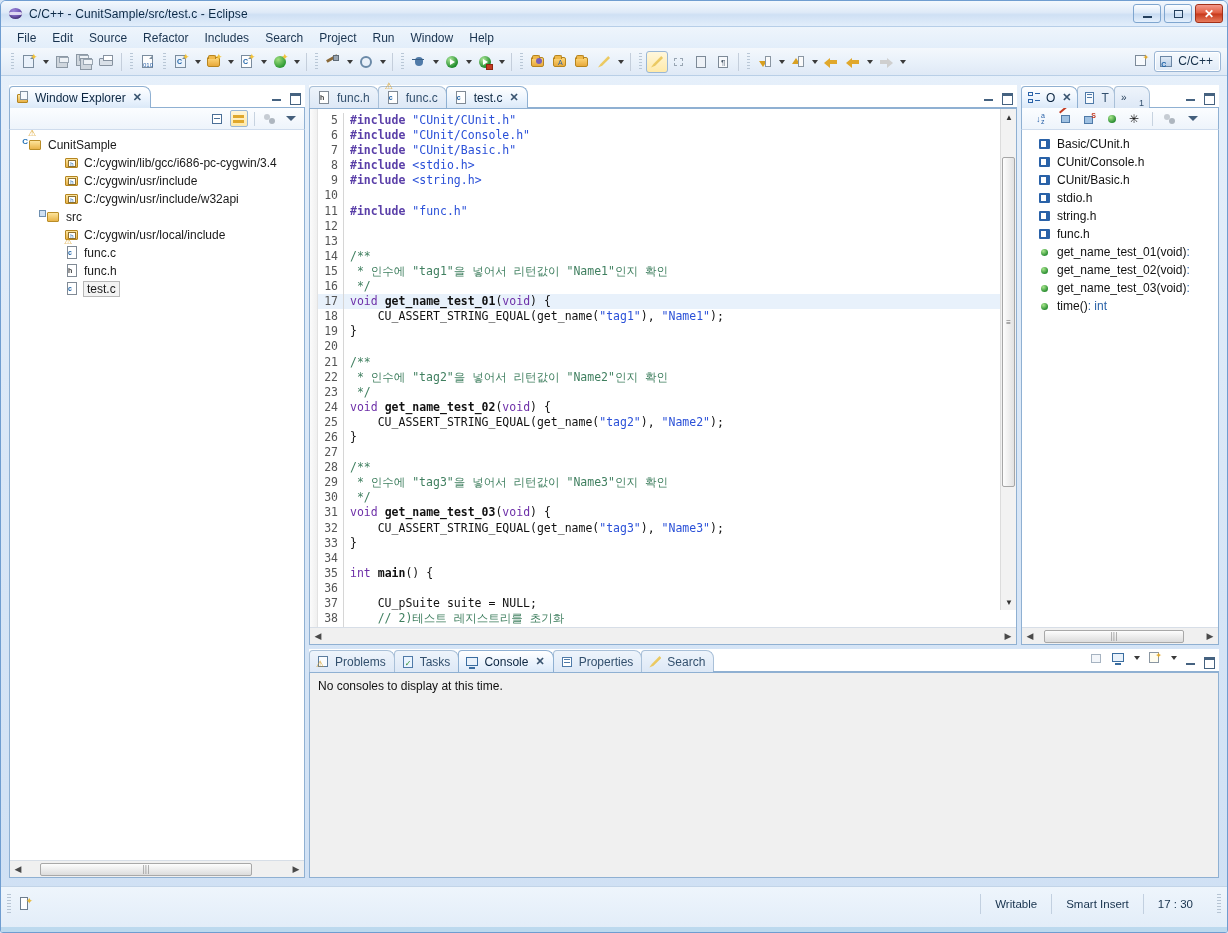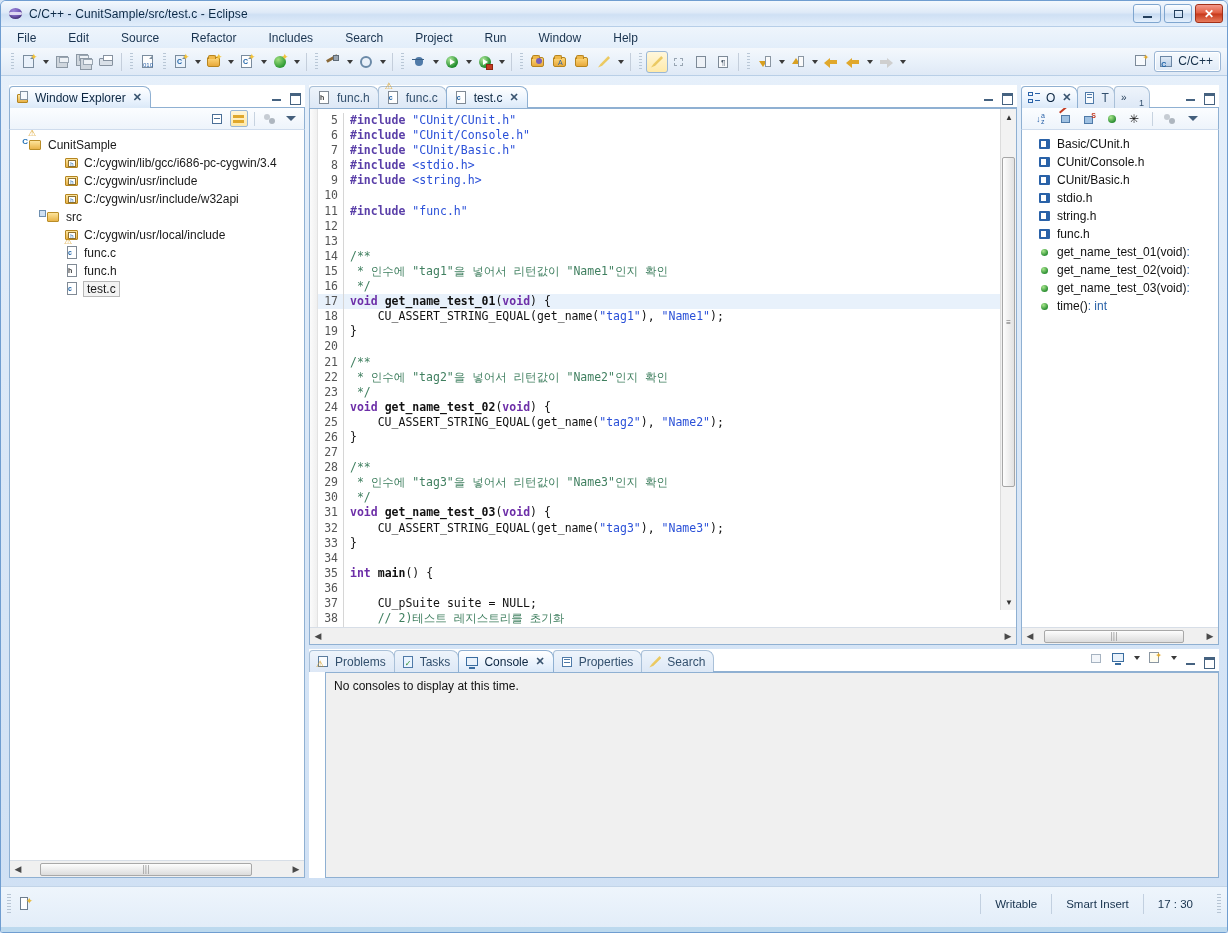--- a/index.html
+++ b/index.html
@@ -60,21 +60,21 @@
   .winbtn .m { width:9px; height:2px; background:#24405e; margin-top:6px; }
   .winbtn .r { width:9px; height:8px; border:1.5px solid #24405e; }
   .winbtn.close {
     background: linear-gradient(180deg,#f39a8c 0%,#e05c3f 48%,#c6371a 52%,#e87b5c 100%);
     border-color:#a33118; color:#fff; font-weight:bold; font-size:12px;
   }
 
   
   .menubar {
     height: 21px; display: flex; align-items: center;
-    padding-left: 8px; gap: 16px;
+    padding-left: 8px; gap: 0px;
     background: linear-gradient(180deg,#eef5fc 0%,#e3eefa 100%);
   }
   .menu-item {
     padding: 2px 8px; font-size: 12px; color: #19334f; cursor: default;
     border-radius: 2px;
   }
 
   
   .toolbar {
     height: 28px;
@@ -245,21 +245,21 @@
   .cl.hl { background:#e8f1fb; }
   .ln {
     width:26px; text-align:right; padding-right:5px; color:#555; flex:none;
     font-family:"DejaVu Sans Mono",monospace; font-size:11.5px;
     border-right:1px solid #d6d6d6; background:#fff;
   }
   .cl.hl .ln { background:#e8f1fb; }
   .ctext { padding-left:6px; }
   .k-pre { color:#5a3fa8; font-weight:bold; }   
   .k-str { color:#2a50d8; }
-  .k-kw  { color:#6d2fa8; font-weight:bold; }
+  .k-kw  { color:#6d2fa8; font-weight:normal; }
   .k-fn  { color:#111; font-weight:bold; }
   .k-cmt { color:#3f7f5f; }
   .k-def { color:#111; }
   .vscroll {
     position:absolute; right:0; top:0; bottom:17px; width:16px;
     background:#f2f2f2; border-left:1px solid #dcdcdc;
   }
   .vs-arrow{width:16px;height:16px;display:flex;align-items:center;justify-content:center;font-size:8px;color:#333;}
   .vs-thumb{
     position:absolute; left:1px; width:13px;
@@ -281,21 +281,21 @@
   .i-meth { width:14px;height:14px;position:relative;flex:none; }
   .i-meth::before{content:"";position:absolute;left:3px;top:4px;width:7px;height:7px;border-radius:50%;
     background:radial-gradient(circle at 35% 30%,#a9e78d,#2c8f33 70%);}
   .ol-label { margin-left:5px; color:#111; }
   .ol-type { color:#2a62a8; }
 
   
   #console-view { left:308px; top:572px; right:8px; bottom:8px; }
   .cons-body {
     position:absolute; left:0; right:0; top:23px; bottom:0;
-    border:1px solid #8fb0d2; background:#f0f0f0;margin-left:16px;
+    border:1px solid #8fb0d2; background:#f0f0f0;
   }
   .cons-text { padding:6px 8px; font-size:12px; color:#111; background:#f0f0f0; }
 
   
   .statusbar {
     position:absolute; left:0; right:0; bottom:0; height:46px;
     background: linear-gradient(180deg,#eef5fc,#e1ecf8);
     border-top:1px solid #c2d4e8;
   }
   .sb-row {

